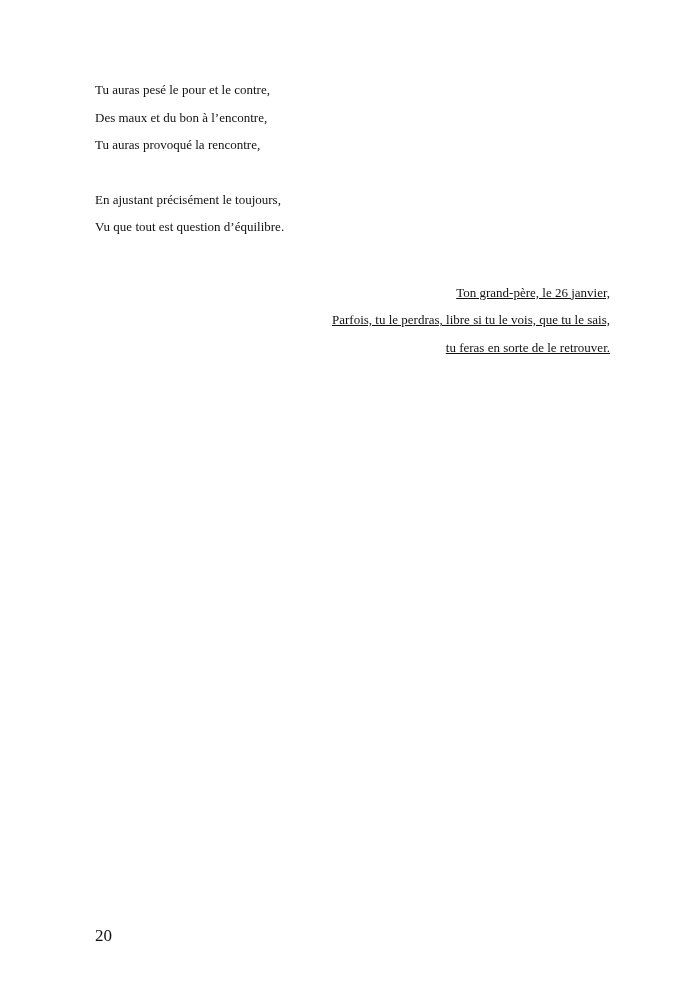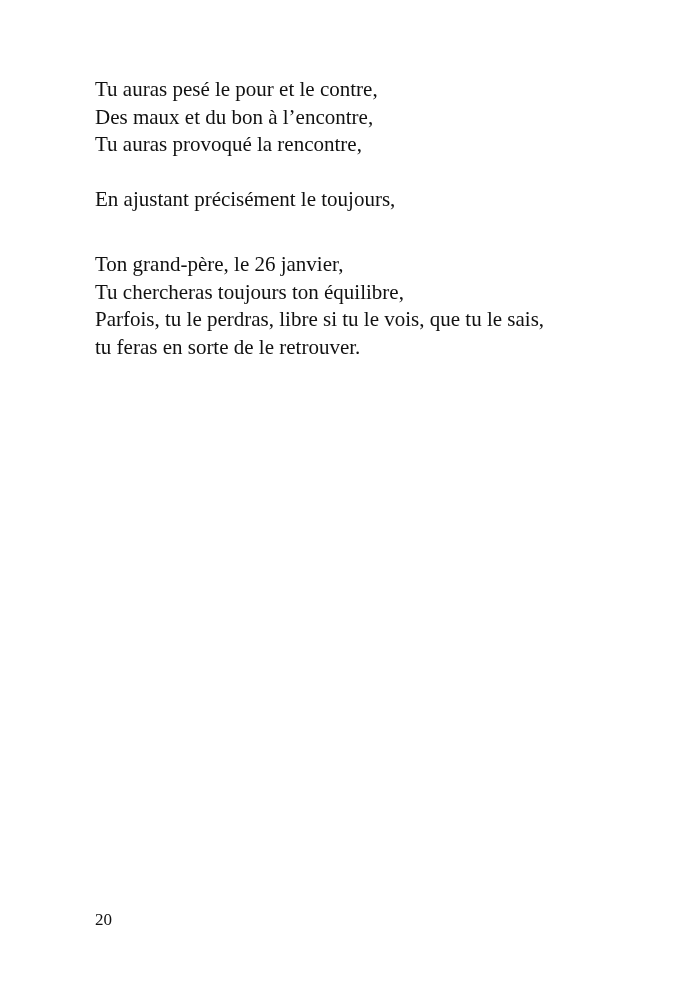--- a/index.html
+++ b/index.html
@@ -20,60 +20,61 @@
   .text-block {
     position: absolute;
     top: 76px;
     left: 95px;
     right: 90px;
   }
   .stanza {
     margin-bottom: 27px;
   }
   .line {
-    font-size: 21px;
+    font-size: 13px;
     line-height: 27.5px;
     white-space: pre;
     text-align: left;
   }
   .dedication {
     margin-top: 38px;
   }
   .dedication .line {
-    text-align: left;
+    text-align: right;
     white-space: normal;
+    text-decoration: underline;
   }
   .page-number {
     position: absolute;
     left: 95px;
-    bottom: 62px;
+    bottom: 46px;
     font-size: 17px;
     line-height: 20px;
   }
 </style>
 </head>
 <body>
 
 <div class="page">
 
   <div class="text-block">
 
     <div class="stanza">
       <div class="line">Tu auras pesé le pour et le contre,</div>
       <div class="line">Des maux et du bon à l’encontre,</div>
       <div class="line">Tu auras provoqué la rencontre,</div>
     </div>
 
     <div class="stanza">
       <div class="line">En ajustant précisément le toujours,</div>
+      <div class="line">Vu que tout est question d’équilibre.</div>
     </div>
 
     <div class="dedication">
       <div class="line">Ton grand-père, le 26 janvier,</div>
-      <div class="line">Tu chercheras toujours ton équilibre,</div>
       <div class="line">Parfois, tu le perdras, libre si tu le vois, que tu le sais,</div>
       <div class="line">tu feras en sorte de le retrouver.</div>
     </div>
 
   </div>
 
   <div class="page-number">20</div>
 
 </div>
 

